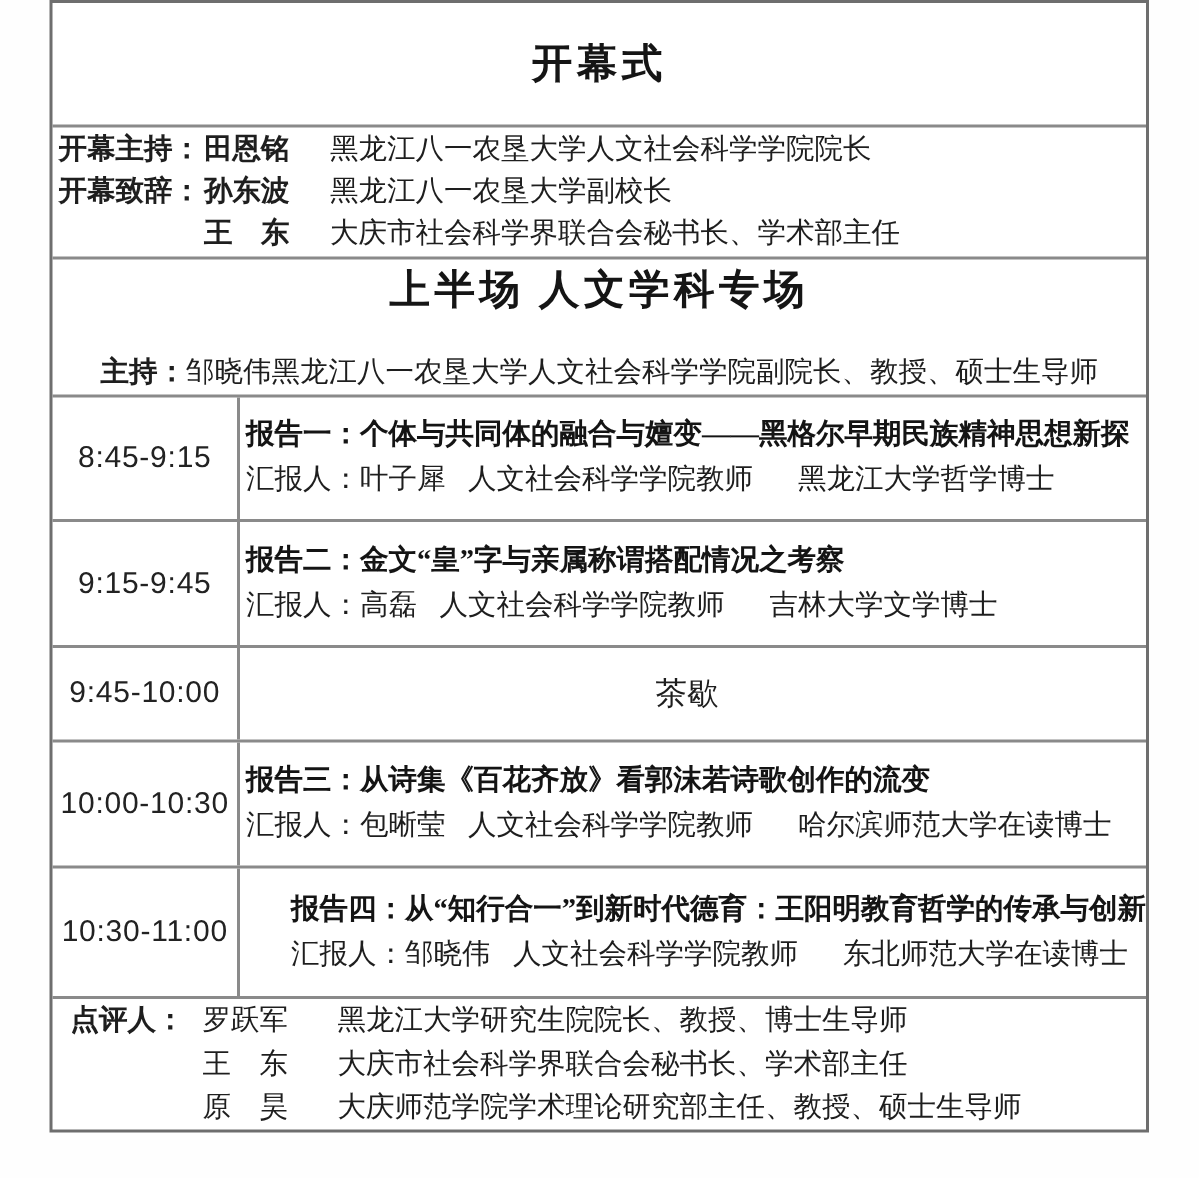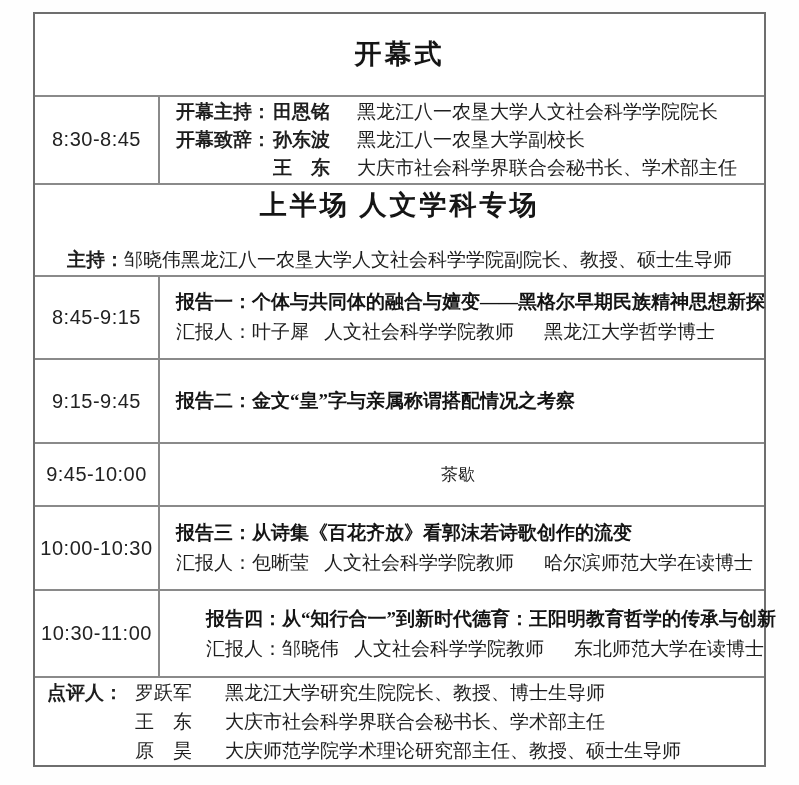--- a/index.html
+++ b/index.html
@@ -7,21 +7,21 @@
     padding: 0;
     width: 799px;
     height: 785px;
     background: #fefefe;
     font-family: "Liberation Serif", "DejaVu Serif", serif;
     color: #1e1e1e;
   }
   .sheet {
     position: absolute;
     left: 33px;
-    top: 12px;
+    top: 0;
     width: 733px;
     height: 755px;
     box-sizing: border-box;
     border: 2px solid #6e6e6e;
     background: #ffffff;
     display: flex;
     flex-direction: column;
   }
   .row {
     box-sizing: border-box;
@@ -50,21 +50,21 @@
     font-family: "Liberation Sans", "DejaVu Sans", sans-serif;
     font-size: 20px;
     letter-spacing: 0.5px;
     color: #222222;
   }
   .content-cell {
     flex: 1;
     display: flex;
     flex-direction: column;
     justify-content: center;
-    padding-left: 16px;
+    padding-left: 4px;
     padding-right: 8px;
   }
   .content-cell.centered {
     align-items: center;
     padding-left: 0;
   }
   .big-title {
     font-size: 27px;
     font-weight: bold;
     letter-spacing: 3px;
@@ -99,21 +99,21 @@
     white-space: nowrap;
     color: #141414;
   }
   .presenter-line {
     font-size: 19px;
     line-height: 30px;
     white-space: nowrap;
   }
   .presenter-line .pname { margin-right: 15px; }
   .presenter-line .prole { margin-right: 30px; }
-  .break-label { font-size: 17px; }
+  .break-label { font-size: 21px; }
   .rv-line {
     font-size: 19px;
     line-height: 29px;
     white-space: nowrap;
   }
   .rv-label {
     display: inline-block;
     width: 88px;
     font-weight: bold;
   }
@@ -125,21 +125,20 @@
 </head>
 <body>
 
 <div class="sheet">
 
   <div class="row r1">
     <div class="big-title">开幕式</div>
   </div>
 
   <div class="row r2">
-    <div class="time-cell">8:30-8:45</div>
     <div class="content-cell">
       <div class="op-line">
         <span class="op-label">开幕主持：</span><span class="op-name">田恩铭</span><span>黑龙江八一农垦大学人文社会科学学院院长</span>
       </div>
       <div class="op-line">
         <span class="op-label">开幕致辞：</span><span class="op-name">孙东波</span><span>黑龙江八一农垦大学副校长</span>
       </div>
       <div class="op-line">
         <span class="op-label"></span><span class="op-name">王　东</span><span>大庆市社会科学界联合会秘书长、学术部主任</span>
       </div>
@@ -160,20 +159,23 @@
       <div class="presenter-line">
         <span>汇报人：</span><span class="pname">叶子犀</span><span class="prole">人文社会科学学院教师</span><span>黑龙江大学哲学博士</span>
       </div>
     </div>
   </div>
 
   <div class="row r5">
     <div class="time-cell">9:15-9:45</div>
     <div class="content-cell">
       <div class="report-title">报告二：金文“皇”字与亲属称谓搭配情况之考察</div>
+      <div class="presenter-line">
+        <span>汇报人：</span><span class="pname">高磊</span><span class="prole">人文社会科学学院教师</span><span>吉林大学文学博士</span>
+      </div>
     </div>
   </div>
 
   <div class="row r6">
     <div class="time-cell">9:45-10:00</div>
     <div class="content-cell centered">
       <div class="break-label">茶歇</div>
     </div>
   </div>
 

